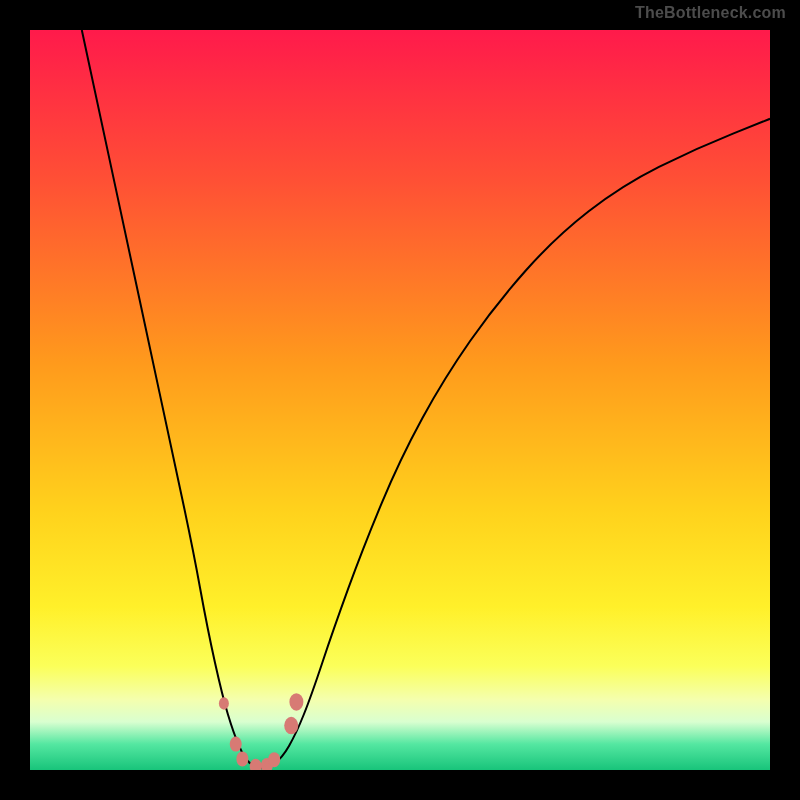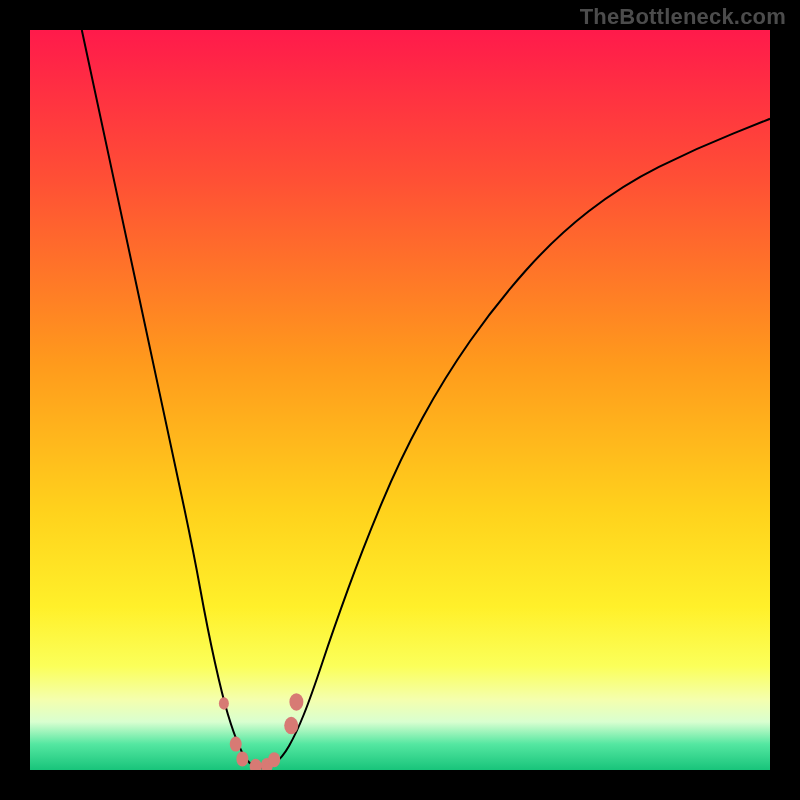--- a/index.html
+++ b/index.html
@@ -16,21 +16,21 @@
     top: 0;
     width: 800px;
     height: 800px;
     background: #000;
   }
   .watermark {
     position: absolute;
     top: 4px;
     right: 14px;
     color: #4c4c4c;
-    font-size: 22px;
+    font-size: 16px;
     font-weight: bold;
     letter-spacing: 0.2px;
   }
   .plot {
     position: absolute;
     left: 30px;
     top: 30px;
     width: 740px;
     height: 740px;
     overflow: hidden;

